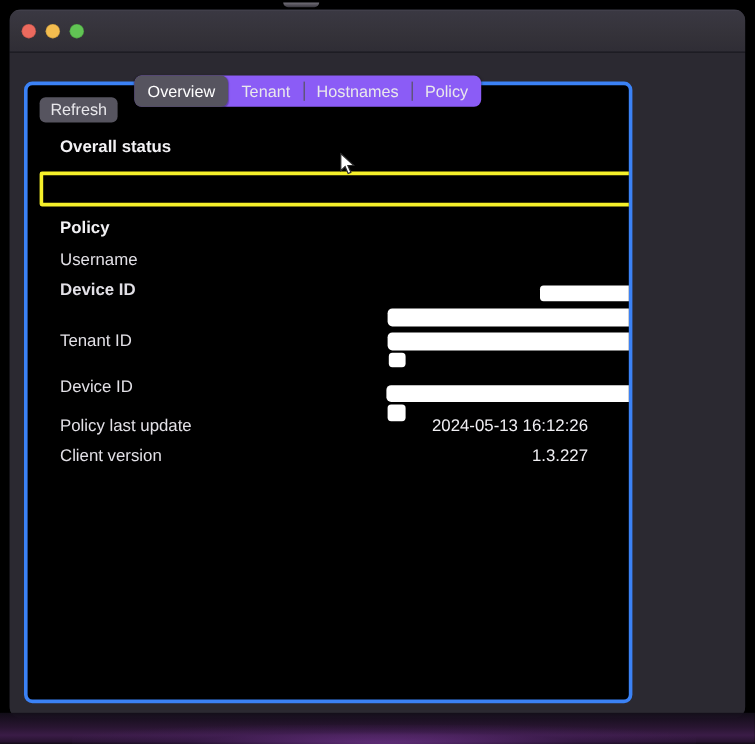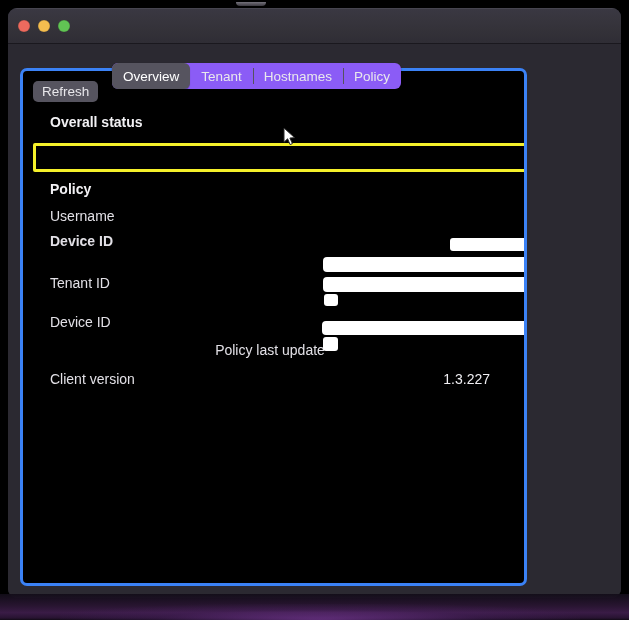--- a/index.html
+++ b/index.html
@@ -304,22 +304,23 @@
           <div class="row" style="margin-top:18px;">
             <span class="row-label">Tenant ID</span>
             <span class="row-value"></span>
           </div>
 
           <div class="row" style="margin-top:15px;">
             <span class="row-label">Device ID</span>
             <span class="row-value"></span>
           </div>
 
-          <div class="row" style="margin-top:8px;flex-direction:column;">
+          <div class="row" style="margin-top:8px;">
             <span class="row-label">Policy last update</span>
+            <span class="row-value">2024-05-13 16:12:26</span>
           </div>
 
           <div class="row" style="margin-top:1px;">
             <span class="row-label">Client version</span>
             <span class="row-value">1.3.227</span>
           </div>
         </div>
 
         <div>
           <div class="redaction" style="left:427px; top:167px; width:155px; height:13px; border-radius:3px;"></div>

